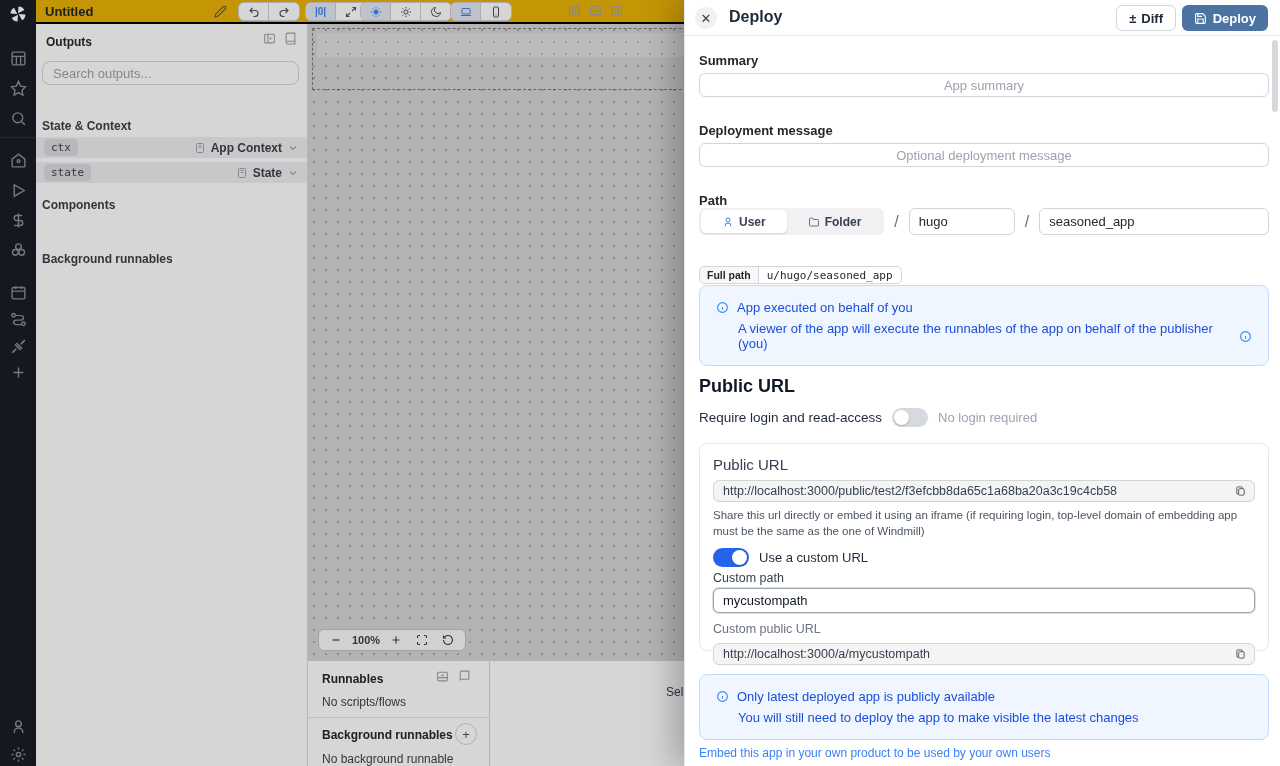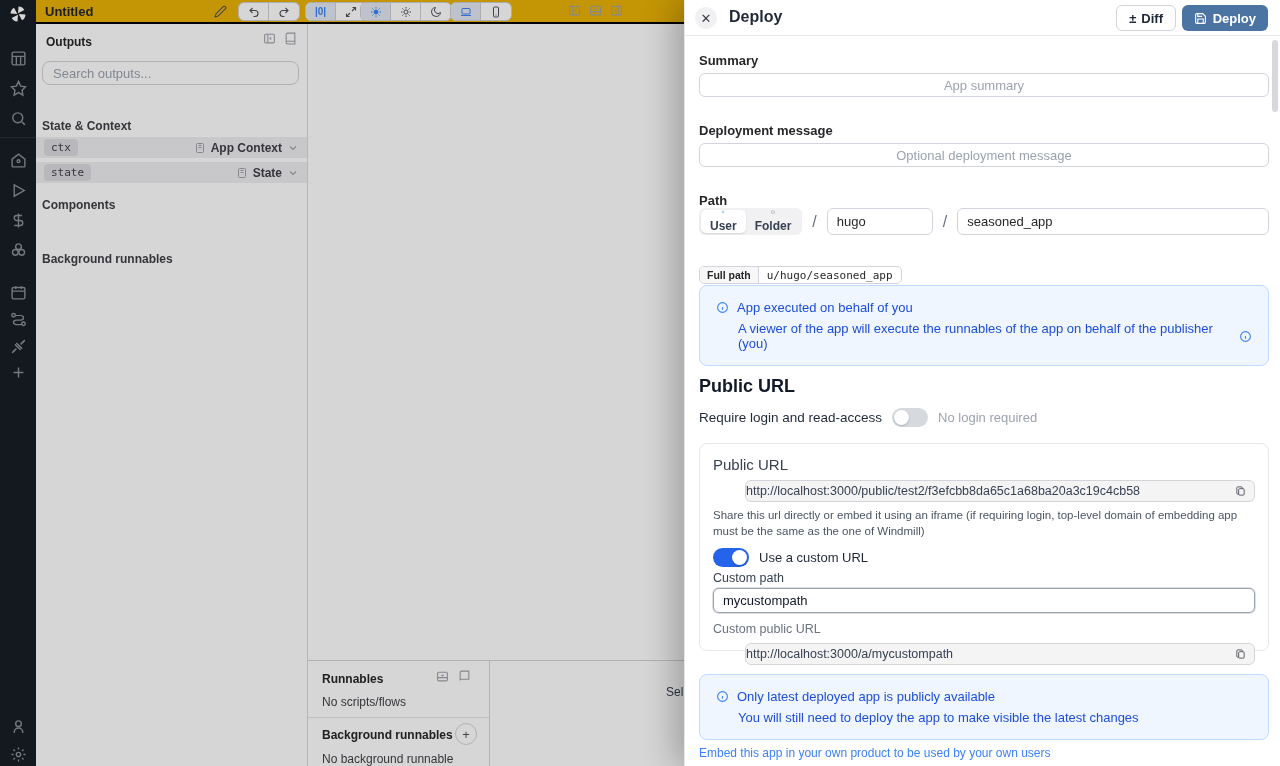--- a/index.html
+++ b/index.html
@@ -80,21 +80,21 @@
   .diff-btn { position:absolute; right:104px; top:5px; height:26px; padding:0 12px; display:flex; align-items:center; gap:5px; border:1px solid #d1d5db; border-radius:6px; background:#fff; font-size:13px; font-weight:600; color:#1f2937; }
   .deploy-btn { position:absolute; right:12px; top:5px; height:26px; padding:0 12px; display:flex; align-items:center; gap:6px; border:none; border-radius:6px; background:#4c74a3; font-size:13px; font-weight:700; color:#fff; }
   .deploy-btn svg { width:13px; height:13px; }
 
   .fld-label { position:absolute; left:14px; font-size:13px; font-weight:700; color:#27272a; }
   .txt-input { position:absolute; left:14px; width:570px; height:24px; border:1px solid #d1d5db; border-radius:6px; font-size:13px; padding:0 9px; color:#27272a; background:#fff; outline:none;text-align:center; }
   .txt-input::placeholder { color:#9ca3af; }
 
   .path-row { position:absolute; left:14px; top:208px; height:27px; display:flex; align-items:center; gap:10px; width:570px; }
   .seg-group { display:flex; background:#f1f1f3; border-radius:6px; padding:2px; height:27px; }
-  .seg { display:flex; align-items:center; gap:5px; padding:0 9px; font-size:12px; font-weight:600; color:#374151; border-radius:5px;flex-direction:column; }
+  .seg { display:flex; align-items:center; gap:5px; padding:0 21px; font-size:12px; font-weight:600; color:#374151; border-radius:5px; }
   .seg.active { background:#fff; box-shadow:0 1px 2px rgba(0,0,0,0.12); }
   .seg svg { width:12px; height:12px; }
   .seg.active svg { color:#3b82f6; }
   .seg:not(.active) svg { color:#6b7280; }
   .slash { font-size:16px; color:#6b7280; }
   .p-input { height:27px; border:1px solid #d1d5db; border-radius:6px; font-size:13px; padding:0 9px; color:#27272a; outline:none; }
   .fullpath { position:absolute; left:14px; top:246px; height:18px; display:inline-flex; align-items:center; border:1px solid #d1d5db; border-radius:5px; overflow:hidden; background:#fff;margin-top:20px; }
   .fullpath .fp1 { font-size:10.5px; font-weight:700; color:#27272a; padding:0 7px; background:#f7f7f8; border-right:1px solid #d1d5db; height:100%; display:flex; align-items:center; }
   .fullpath .fp2 { font-size:11px; padding:0 8px; color:#27272a; }
 
@@ -109,21 +109,21 @@
   .tgl { width:36px; height:19px; border-radius:10px; position:relative; flex:none; }
   .tgl.off { background:#d6d9de; }
   .tgl.on { background:#2563eb; }
   .tgl .knob { position:absolute; top:2px; width:15px; height:15px; border-radius:50%; background:#fff; box-shadow:0 1px 2px rgba(0,0,0,0.2); }
   .tgl.off .knob { left:2px; }
   .tgl.on .knob { right:2px; }
   .muted { font-size:13px; color:#9ca3af; }
 
   .card { position:absolute; left:14px; top:443px; width:570px; height:208px; border:1px solid #e5e7eb; border-radius:8px; padding:12px 13px; }
   .card-title { font-size:15px; color:#374151; }
-  .url-field { position:relative; margin-top:7px; height:22px; background:#f4f4f5; border:1px solid #d4d4d8; border-radius:6px; display:flex; align-items:center; padding:0 0; font-size:12.5px; color:#374151;margin-left:32px; }
+  .url-field { position:relative; margin-top:7px; height:22px; background:#f4f4f5; border:1px solid #d4d4d8; border-radius:6px; display:flex; align-items:center; padding:0 9px; font-size:12.5px; color:#374151; }
   .url-field svg { position:absolute; right:8px; width:11px; height:12px; color:#52525b; }
   .hint { margin-top:6px; font-size:11.5px; line-height:1.35; color:#4b5563; }
   .cust-row { margin-top:9px; display:flex; align-items:center; gap:10px; }
   .cust-label { font-size:13px; color:#1f2937; }
   .small-label { margin-top:4px; font-size:12.5px; color:#374151; }
   .small-label.gray { color:#6b7280; margin-top:9px; }
   .cp-input { margin-top:3px; width:100%; height:25px; border:1px solid #9ca3af; border-radius:6px; font-size:13px; padding:0 9px; color:#111827; outline:none; box-shadow:0 0 0 1px rgba(120,130,145,0.25); }
 
   .embed-link { position:absolute; left:14px; top:746px; font-size:12px; color:#3b82f6; }
 
@@ -324,20 +324,49 @@
           </svg>
       </span>
     </div>
 
     <div class="o-label" style="top:174px">Components</div>
 
 
     <div class="o-label" style="top:228px">Background runnables</div>
   </div>
 
+  <div class="canvas">
+    <div class="ghost">
+      <div class="ghost-inner"></div>
+    </div>
+    <div class="zoombar">
+      <span class="zcell">
+          <svg viewBox="0 0 24 24" fill="none" stroke="currentColor" stroke-width="2.4">
+            <path d="M5 12h14"></path>
+          </svg>
+        </span>
+      <span class="zpct">100%</span>
+      <span class="zcell">
+          <svg viewBox="0 0 24 24" fill="none" stroke="currentColor" stroke-width="2.4">
+            <path d="M12 5v14M5 12h14"></path>
+          </svg>
+        </span>
+      <span class="zcell">
+          <svg viewBox="0 0 24 24" fill="none" stroke="currentColor" stroke-width="2.2">
+            <path d="M3 8V5a2 2 0 0 1 2-2h3M16 3h3a2 2 0 0 1 2 2v3M21 16v3a2 2 0 0 1-2 2h-3M8 21H5a2 2 0 0 1-2-2v-3"></path>
+          </svg>
+        </span>
+      <span class="zcell">
+          <svg viewBox="0 0 24 24" fill="none" stroke="currentColor" stroke-width="2.2">
+            <path d="M3 12a9 9 0 1 0 3-6.7L3 8"></path>
+            <path d="M3 3v5h5"></path>
+          </svg>
+        </span>
+    </div>
+  </div>
 
   <div class="runnables">
     <div class="rn-head sec-h">Runnables</div>
     <div class="rn-icons">
       <svg viewBox="0 0 24 24" fill="none" stroke="currentColor" stroke-width="2">
           <rect x="3" y="4" width="18" height="16" rx="2"></rect>
           <path d="M3 14h18M10 9l2 2 2-2"></path>
         </svg>
       <svg viewBox="0 0 24 24" fill="none" stroke="currentColor" stroke-width="2">
           <path d="M4 19.5A2.5 2.5 0 0 1 6.5 17H20V2H6.5A2.5 2.5 0 0 0 4 4.5z"></path>

